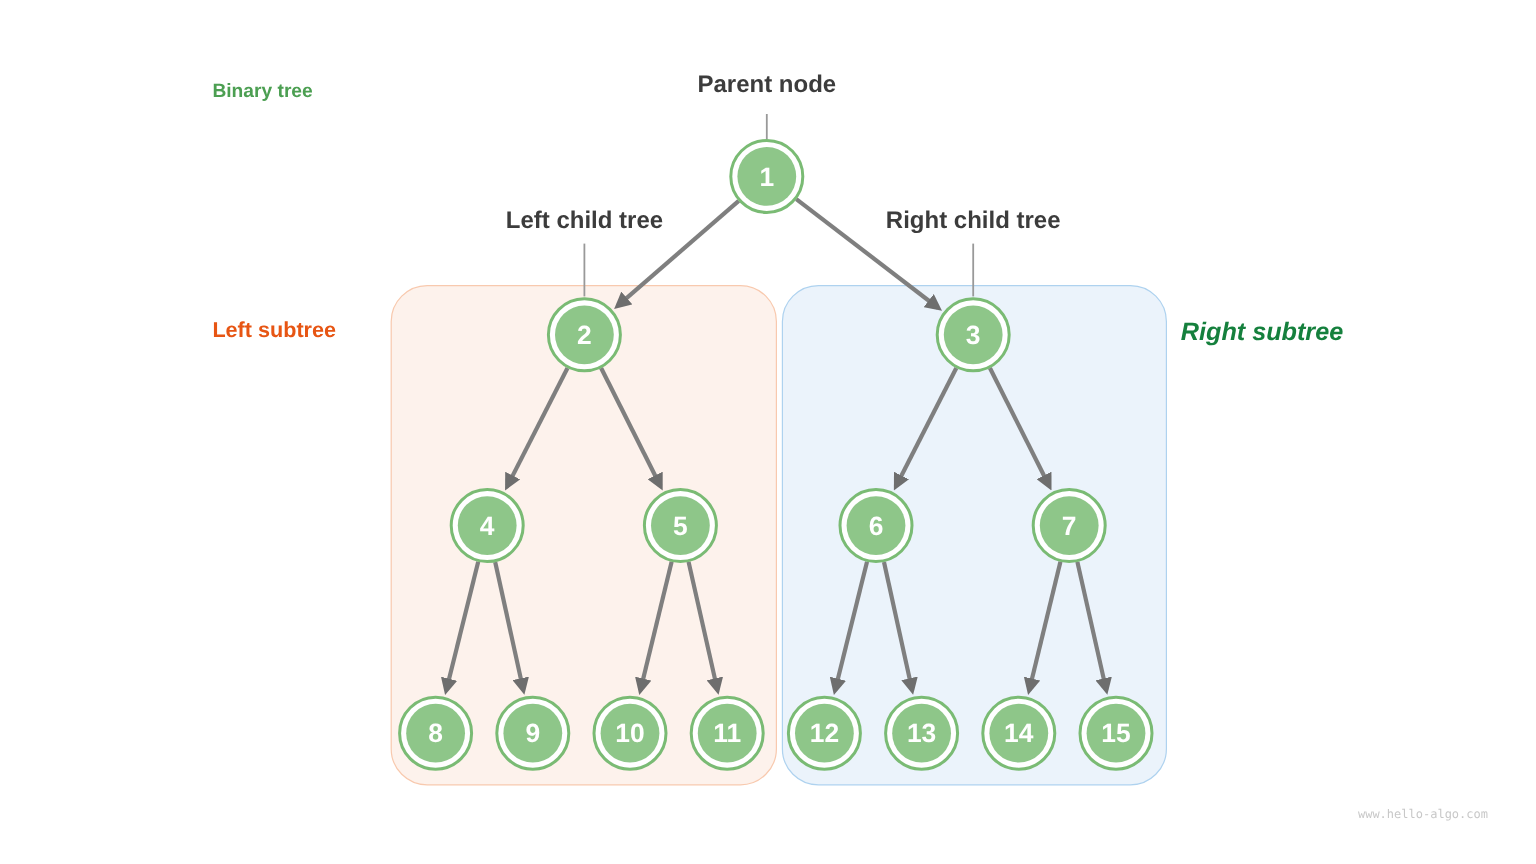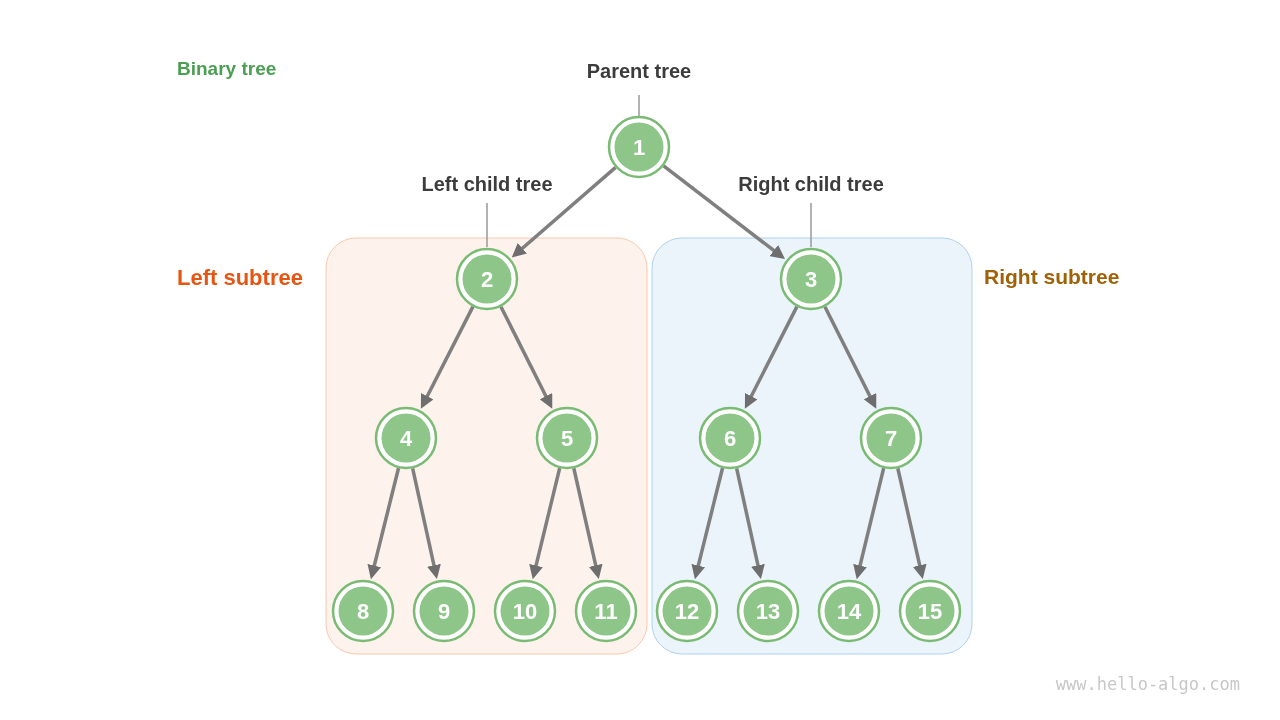--- a/index.html
+++ b/index.html
@@ -2,27 +2,27 @@
 <html><head>
 <meta charset="utf-8">
 <style>
   html,body{margin:0;padding:0;background:#ffffff;}
   .canvas{
     position:relative;width:1280px;height:720px;background:#ffffff;
     font-family:"Liberation Sans",sans-serif;overflow:hidden;
   }
   svg.diagram{position:absolute;left:0;top:0;}
   .lbl{position:absolute;font-weight:700;white-space:nowrap;color:#3c3c3c;line-height:1.15;}
-  .title{left:177px;top:58px;font-size:19px;}
-  .left-subtree-label{left:177px;top:265px;font-size:22px;}
+  .title{left:177px;top:68px;font-size:16px;}
+  .left-subtree-label{left:177px;top:265px;font-size:18px;}
   .right-subtree-label{left:984px;top:265px;font-size:21px;}
   .annotation{font-size:20px;transform:translateX(-50%);}
   .watermark{
     position:absolute;right:40px;top:674px;font-weight:400;
-    font-family:"DejaVu Sans Mono",monospace;font-size:17px;color:#c8c8c8;
+    font-family:"DejaVu Sans Mono",monospace;font-size:10px;color:#c8c8c8;
   }
 </style>
 </head>
 <body>
 
 <div class="canvas" style="background: rgb(255, 255, 255);">
   <svg class="diagram" width="1280" height="720" viewBox="0 0 1280 720">
       <defs>
         <marker id="arrowhead" viewBox="0 0 10 10" refX="7" refY="5" markerWidth="4" markerHeight="4" orient="auto">
           <path d="M0,0 L10,5 L0,10 z" fill="#6e6e6e"></path>
@@ -121,19 +121,19 @@
         <circle cx="930" cy="611" r="30" fill="#ffffff" stroke="#7abb74" stroke-width="2.5"></circle>
         <circle cx="930" cy="611" r="24.5" fill="#8ec689"></circle>
         <text x="930" y="611" dy="0.35em" text-anchor="middle" fill="#ffffff" font-size="22" font-weight="bold" font-family="&quot;Liberation Sans&quot;, sans-serif">15</text>
       </g>
     </svg>
 
   <div class="lbl title" style="color: rgb(76, 159, 82);">Binary tree</div>
 
   <div class="lbl left-subtree-label" style="color: rgb(231, 85, 19);">Left subtree</div>
 
-  <div class="lbl right-subtree-label" style="color: #a16207;">Right subtree</div>
+  <div class="lbl right-subtree-label" style="color: #15803d; font-style: italic;">Right subtree</div>
 
   <div class="watermark" style="color: rgb(200, 200, 200);">www.hello-algo.com</div>
-<div class="lbl annotation" style="left: 639px; top: 60px;">Parent tree</div>
+<div class="lbl annotation" style="left: 639px; top: 60px;">Parent node</div>
     <div class="lbl annotation" style="left: 487px; top: 173px;">Left child tree</div>
     <div class="lbl annotation" style="left: 811px; top: 173px;">Right child tree</div>
   </div>
 
 </body></html>

